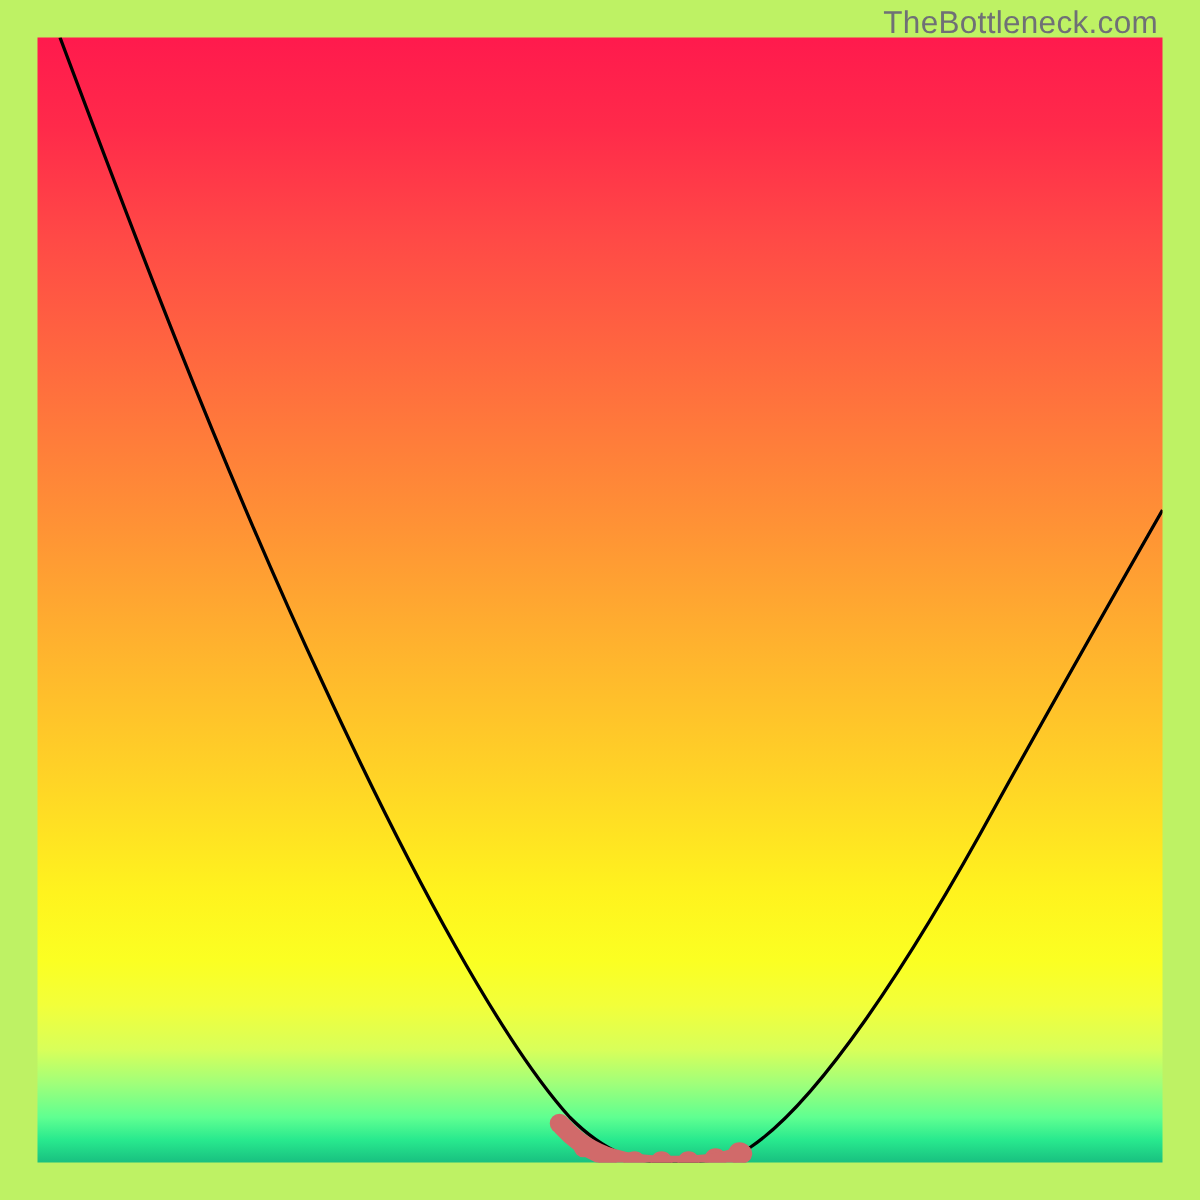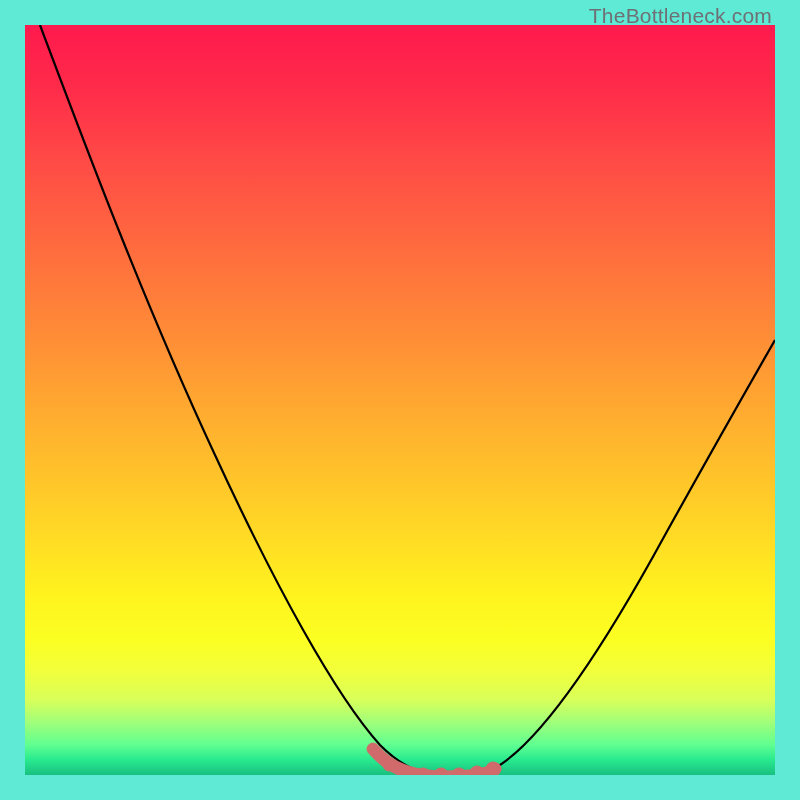--- a/index.html
+++ b/index.html
@@ -10,21 +10,21 @@
     background: #000;
     overflow: hidden;
     font-family: Arial, Helvetica, sans-serif;
   }
   .frame {
     position: absolute;
     left: 0;
     top: 0;
     width: 800px;
     height: 800px;
-    background: #5eead4;
+    background: #bef264;
   }
   .plot {
     position: absolute;
     left: 25px;
     top: 25px;
     width: 750px;
     height: 750px;
     
     background: linear-gradient(to bottom,
       #ff1a4d 0%,

